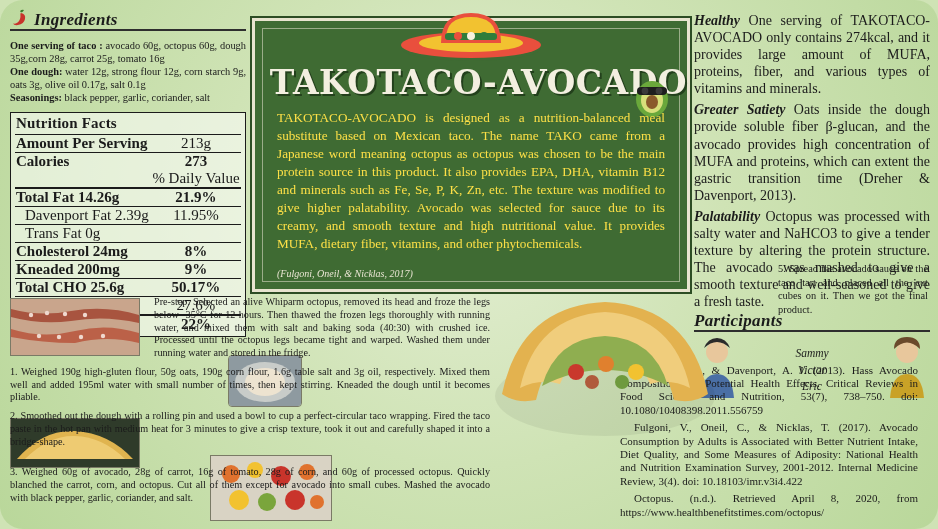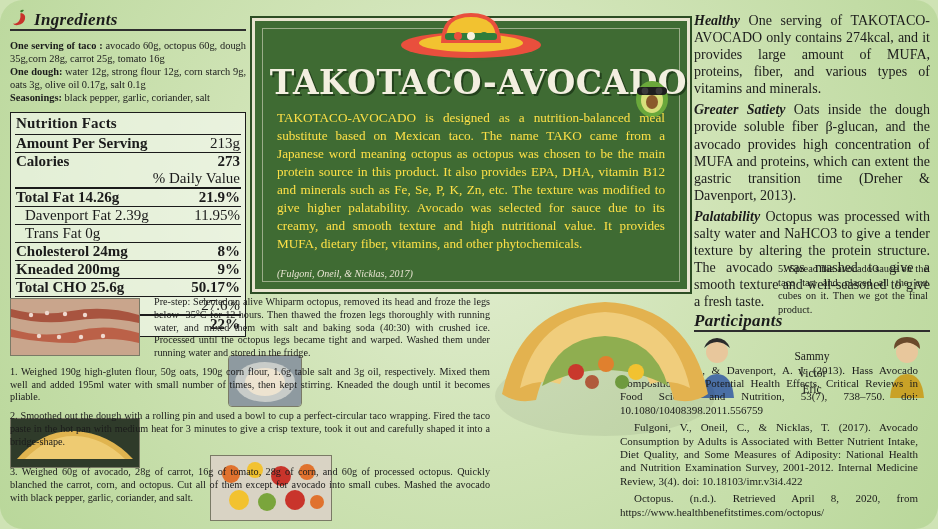--- a/index.html
+++ b/index.html
@@ -45,21 +45,21 @@
     padding:2px 4px 3px 4px;
   }
   .nf h3{
     margin:0 0 2px 1px;font-size:15px;font-weight:bold;letter-spacing:.2px;
   }
   .nf table{width:100%;border-collapse:collapse;font-size:15px;}
   .nf td{padding:0 1px;}
   .nf .rule-thin td{border-top:1px solid #1b1b1b;}
   .nf .rule-thick td{border-top:2.5px solid #1b1b1b;}
   .nf .ind{padding-left:10px;}
-  .nf .right{text-align:right;}
+  .nf .right{text-align:center;}
   .nf .b{font-weight:bold;}
   
   .center{
     position:absolute;left:252px;top:18px;width:432px;height:268px;
     background:#3f6b33;
     border:3px solid #e8e4cf;
     box-shadow:0 0 0 2px #2d4d24;
   }
   .center-inner{
     position:absolute;inset:7px;
@@ -263,21 +263,21 @@
       </p>
     </div>
   </div>
 
   <div class="step5">5. Spread the avocado sauce on the taco tart and placed all the cut cubes on it. Then we got the final product.</div>
 
   <div class="participants">
     <div class="sec-head">
       <span class="title">Participants</span>
     </div>
-    <div style="display:flex;align-items:flex-end;justify-content:space-between;margin-top:4px;">
+    <div style="display:flex;align-items:center;justify-content:space-between;margin-top:4px;font-style:italic;">
       <svg width="46" height="62" viewBox="0 0 46 62">
         <circle cx="23" cy="16" r="11" fill="#e8c79c"></circle>
         <path d="M10 12 q13 -12 26 0 q-4 -10 -13 -10 q-9 0 -13 10Z" fill="#2b2b2b"></path>
         <path d="M6 62 q2 -24 17 -24 q15 0 17 24 Z" fill="#4a6fa5"></path>
       </svg>
       <div class="part-names">
         <div>Sammy</div>
         <div>Victor</div>
         <div>Eric</div>
       </div>

